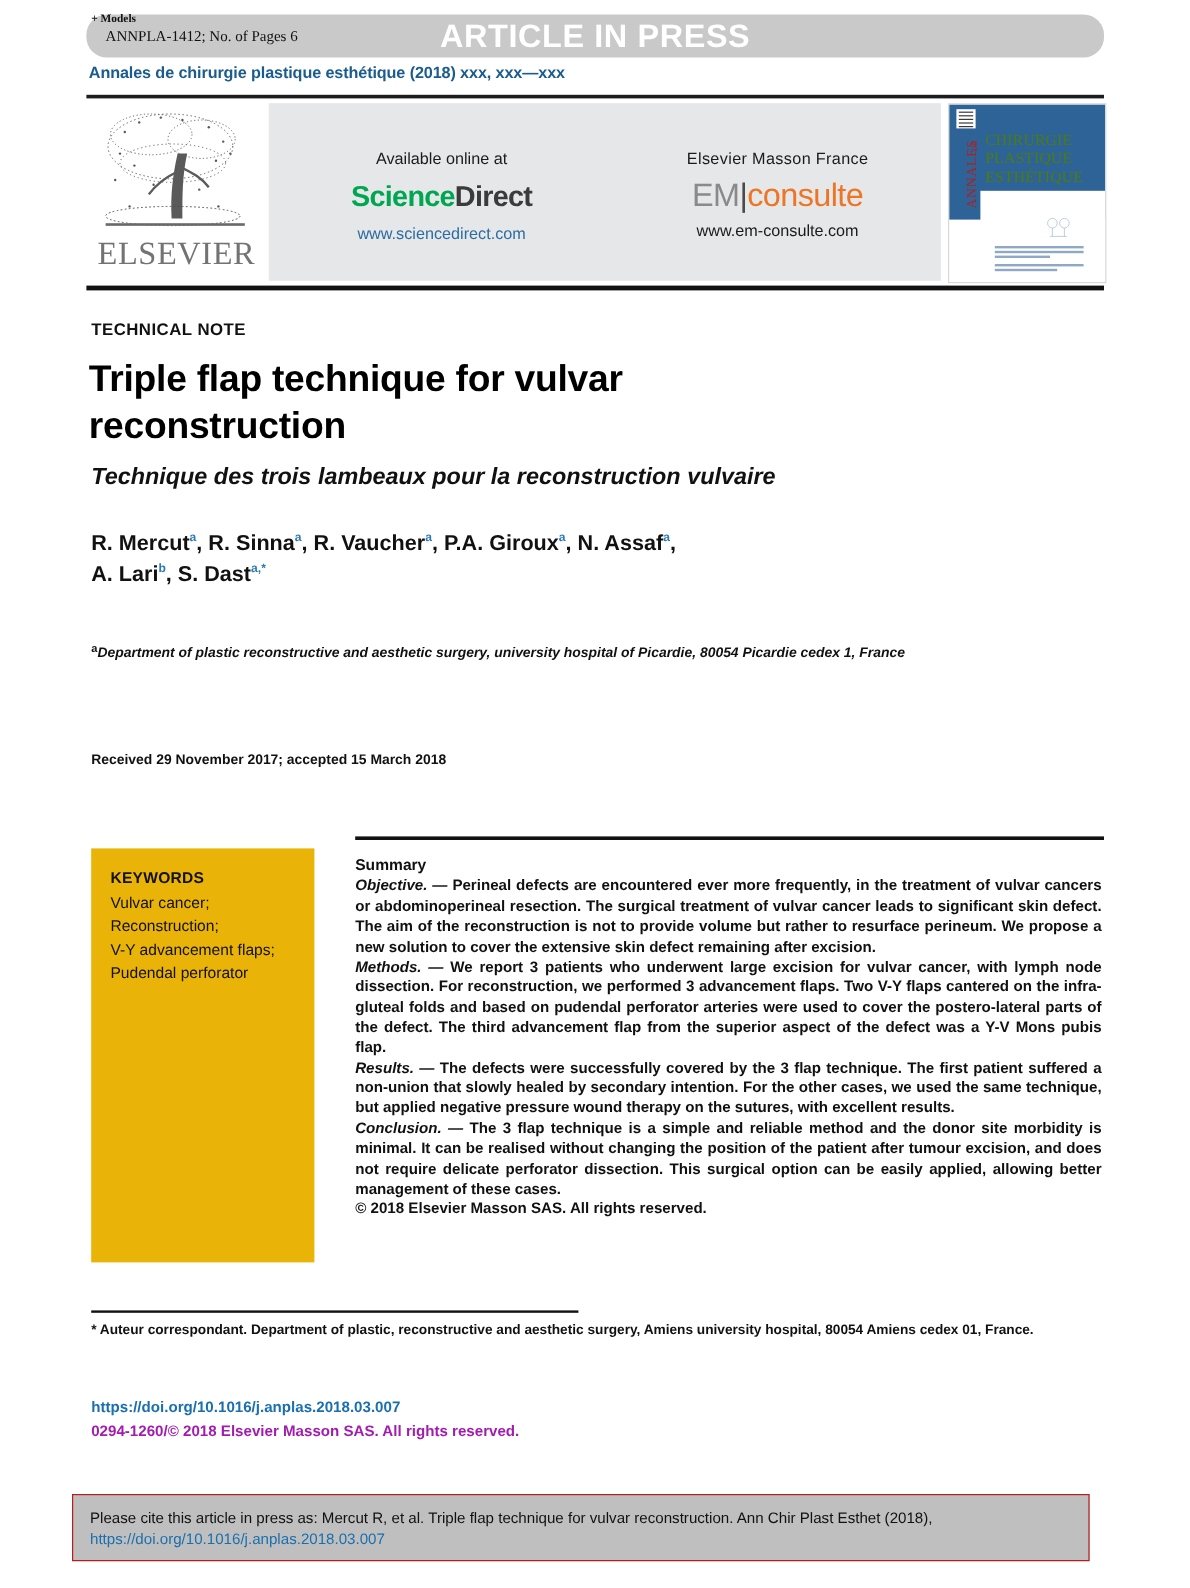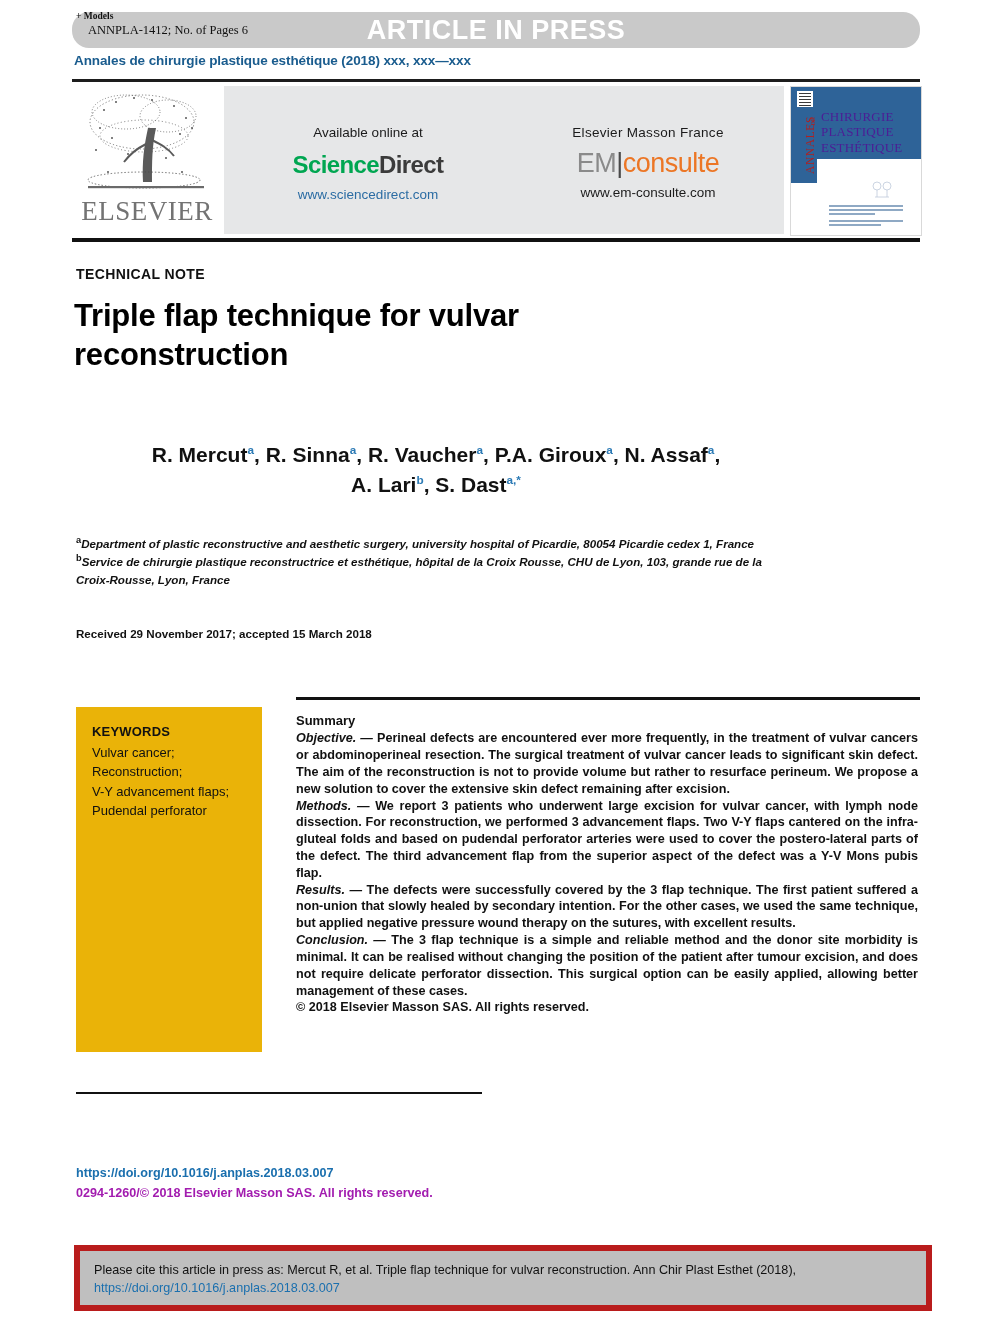--- a/index.html
+++ b/index.html
@@ -190,21 +190,21 @@
     left: 17px; top: 31px;
     transform: rotate(-90deg);
     font-family: "Liberation Serif", serif;
     font-size: 6.5px;
     color: #b02020;
   }
   .cover-titles {
     position: absolute;
     left: 30px; top: 22px;
     font-family: "Liberation Serif", serif;
-    color: #4c1d95;
+    color: #4d7c0f;
     line-height: 1.18;
   }
   .cover-titles div { font-size: 13px; letter-spacing: 0.2px; }
   .cover-emblem {
     position: absolute;
     left: 78px; top: 92px;
     width: 26px; height: 22px;
     opacity: 0.55;
   }
   .cover-lines {
@@ -256,25 +256,24 @@
     width: 700px;
     font-size: 19.5px;
     font-style: italic;
     font-weight: bold;
     color: #111;
   }
   .authors {
     position: absolute;
     left: 76px; top: 440px;
     width: 720px;
-    font-size: 21px;
+    font-size: 18px;
     font-weight: bold;
     line-height: 1.42;
     color: #111;
-    text-align: center;
   }
   .authors sup {
     font-size: 0.56em;
     color: #2b7ab5;
     font-weight: bold;
     vertical-align: super;
   }
   .affils {
     position: absolute;
     left: 76px; top: 534px;
@@ -369,24 +368,24 @@
     position: absolute;
     left: 76px; top: 1186px;
     font-size: 12.6px;
     font-weight: bold;
     color: #a21caf;
   }
 
   
   .cite-box {
     position: absolute;
-    left: 74px; top: 1245px;
+    left: 60px; top: 1245px;
     width: 846px; height: 54px;
     background: #bfbfbf;
-    border: 6px solid #b91c1c;
+    border: 1px solid #b91c1c;
   }
   .cite-text {
     position: absolute;
     left: 14px; top: 10px;
     width: 818px;
     font-size: 12.6px;
     line-height: 1.45;
     color: #111;
   }
   .cite-link { color: #1a6fae; }
@@ -491,34 +490,34 @@
           <i style="margin-top:5px"></i>
           <i style="width:70%"></i>
       </div>
     </div>
   </div>
 
   <div class="rule-bottom"></div>
 
   <div class="tech-note">TECHNICAL NOTE</div>
   <div class="art-title">Triple flap technique for vulvar reconstruction</div>
+  <div class="art-subtitle">Technique des trois lambeaux pour la reconstruction vulvaire</div>
 
   <div class="authors">
     <span>R. Mercut</span><sup>a</sup>,
     <span>R. Sinna</span><sup>a</sup>,
     <span>R. Vaucher</span><sup>a</sup>,
     <span>P.A. Giroux</span><sup>a</sup>,
     <span>N. Assaf</span><sup>a</sup>,<br>
     <span>A. Lari</span><sup>b</sup>,
     <span>S. Dast</span><sup>a,*</sup>
   </div>
 
   <div class="affils">
     <div><sup>a</sup><span>Department of plastic reconstructive and aesthetic surgery, university hospital of Picardie, 80054 Picardie cedex 1, France</span></div>
-    <div><sup>b</sup><span>Service de chirurgie plastique reconstructrice et esthétique, hôpital de la Croix Rousse, CHU de Lyon, 103, grande rue de la Croix-Rousse, Lyon, France</span></div>
   </div>
 
   <div class="received">Received 29 November 2017; accepted 15 March 2018</div>
 
   <div class="abs-rule-top"></div>
 
   <div class="kw-box">
     <div class="kw-inner">
       <div class="kw-title">KEYWORDS</div>
       <div>Vulvar cancer;</div>
@@ -532,20 +531,21 @@
     <div class="summary-title">Summary</div>
     <p><span class="lead">Objective. —</span><span> Perineal defects are encountered ever more frequently, in the treatment of vulvar cancers or abdominoperineal resection. The surgical treatment of vulvar cancer leads to significant skin defect. The aim of the reconstruction is not to provide volume but rather to resurface perineum. We propose a new solution to cover the extensive skin defect remaining after excision.</span></p>
     <p><span class="lead">Methods. —</span><span> We report 3 patients who underwent large excision for vulvar cancer, with lymph node dissection. For reconstruction, we performed 3 advancement flaps. Two V-Y flaps cantered on the infra-gluteal folds and based on pudendal perforator arteries were used to cover the postero-lateral parts of the defect. The third advancement flap from the superior aspect of the defect was a Y-V Mons pubis flap.</span></p>
     <p><span class="lead">Results. —</span><span> The defects were successfully covered by the 3 flap technique. The first patient suffered a non-union that slowly healed by secondary intention. For the other cases, we used the same technique, but applied negative pressure wound therapy on the sutures, with excellent results.</span></p>
     <p><span class="lead">Conclusion. —</span><span> The 3 flap technique is a simple and reliable method and the donor site morbidity is minimal. It can be realised without changing the position of the patient after tumour excision, and does not require delicate perforator dissection. This surgical option can be easily applied, allowing better management of these cases.</span></p>
     <p class="copyline">© 2018 Elsevier Masson SAS. All rights reserved.</p>
   </div>
 
   <div class="fn-rule"></div>
   <div class="footnote">
+    <div><span>*</span><span> Auteur correspondant. Department of plastic, reconstructive and aesthetic surgery, Amiens university hospital, 80054 Amiens cedex 01, France.</span></div>
   </div>
 
   <div class="doi-line">https://doi.org/10.1016/j.anplas.2018.03.007</div>
   <div class="issn-line">0294-1260/© 2018 Elsevier Masson SAS. All rights reserved.</div>
 
   <div class="cite-box">
     <div class="cite-text"><span>Please cite this article in press as: Mercut R, et al. Triple flap technique for vulvar reconstruction. Ann Chir Plast Esthet (2018), </span><span class="cite-link">https://doi.org/10.1016/j.anplas.2018.03.007</span></div>
   </div>
 
 </div>

